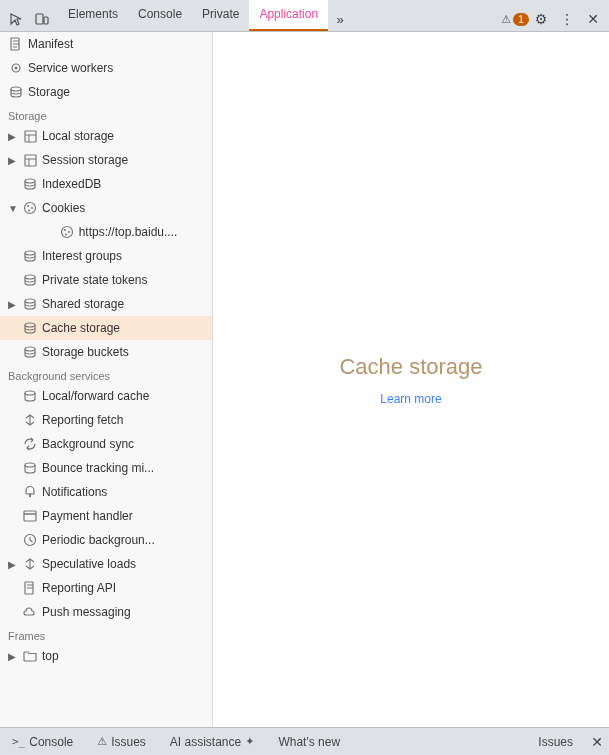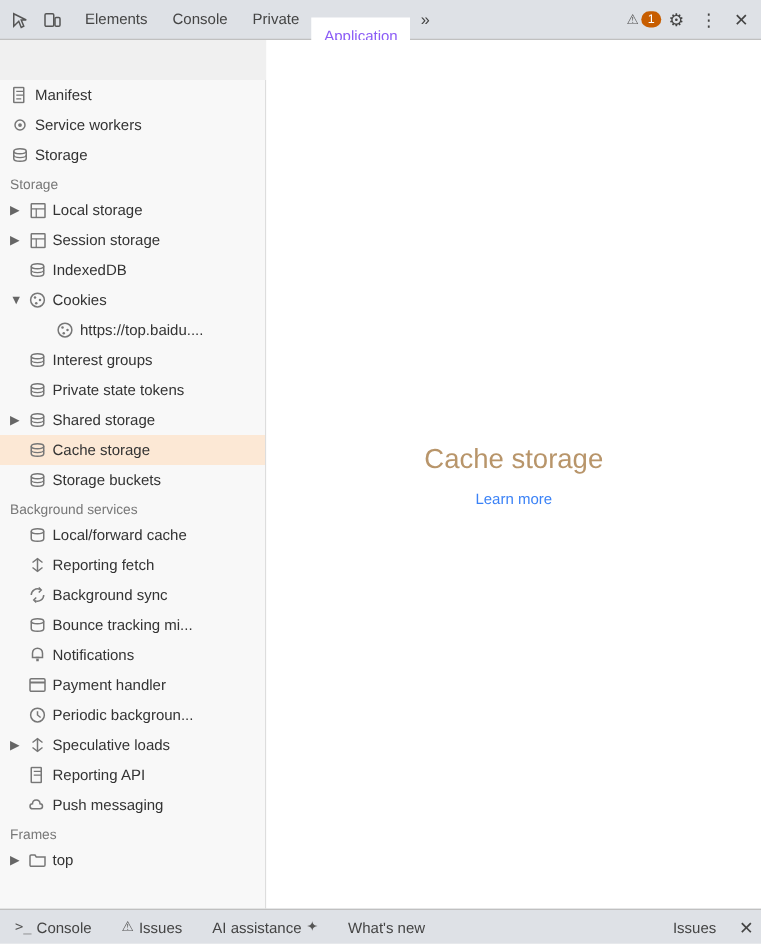--- a/index.html
+++ b/index.html
@@ -10,21 +10,21 @@
       width: 609px;
       height: 755px;
       overflow: hidden;
       display: flex;
       flex-direction: column;
     }
 
     
     .top-tabs {
       display: flex;
-      align-items: center;
+      align-items: flex-end;
       background: #dee1e6;
       border-bottom: 1px solid #c0c0c0;
       height: 32px;
       padding: 0 4px;
       flex-shrink: 0;
     }
     .top-tabs .tab-icons {
       display: flex;
       align-items: center;
       gap: 2px;
@@ -37,21 +37,21 @@
       padding: 4px 10px;
       font-size: 12px;
       color: #444;
       height: 32px;
       display: flex;
       align-items: center;
       border-bottom: 2px solid transparent;
       white-space: nowrap;
     }
     .top-tab-btn.active {
-      color: #8b5cf6;
+      color: #ec4899;
       border-bottom: 2px solid #c75d00;
       background: #fff;
       margin-top: 28px;
     }
     .top-tabs .spacer { flex: 1; }
     .top-tabs .right-icons {
       display: flex;
       align-items: center;
       gap: 2px;
     }
@@ -86,21 +86,20 @@
 
     
     .sidebar {
       width: 213px;
       flex-shrink: 0;
       background: #f8f8f8;
       border-right: 1px solid #ddd;
       display: flex;
       flex-direction: column;
       overflow: hidden;
-      margin-top: 32px;
     }
     .sidebar-scroll {
       flex: 1;
       overflow-y: auto;
       overflow-x: hidden;
     }
     .sidebar-scroll::-webkit-scrollbar { width: 8px; }
     .sidebar-scroll::-webkit-scrollbar-track { background: transparent; }
     .sidebar-scroll::-webkit-scrollbar-thumb { background: #c0c0c0; border-radius: 4px; }
 
@@ -306,21 +305,21 @@
         <span class="icon">
           <svg width="14" height="14" viewBox="0 0 14 14" fill="none">
               <circle cx="7" cy="7" r="5.5" stroke="#777" stroke-width="1.2" fill="none"></circle>
               <circle cx="5" cy="5" r="1" fill="#777"></circle>
               <circle cx="9" cy="7" r="1" fill="#777"></circle>
               <circle cx="6" cy="9.5" r="1" fill="#777"></circle>
             </svg>
         </span>
         <span>Cookies</span>
       </div>
-      <div class="sidebar-item" style="padding-left: 44px;">
+      <div class="sidebar-item" style="padding-left: 32px; justify-content: center;">
         <span class="icon">
           <svg width="14" height="14" viewBox="0 0 14 14" fill="none">
               <circle cx="7" cy="7" r="5.5" stroke="#777" stroke-width="1.2" fill="none"></circle>
               <circle cx="5" cy="5" r="1" fill="#777"></circle>
               <circle cx="9" cy="7" r="1" fill="#777"></circle>
               <circle cx="6" cy="9.5" r="1" fill="#777"></circle>
             </svg>
         </span>
         <span>https://top.baidu....</span>
       </div>

